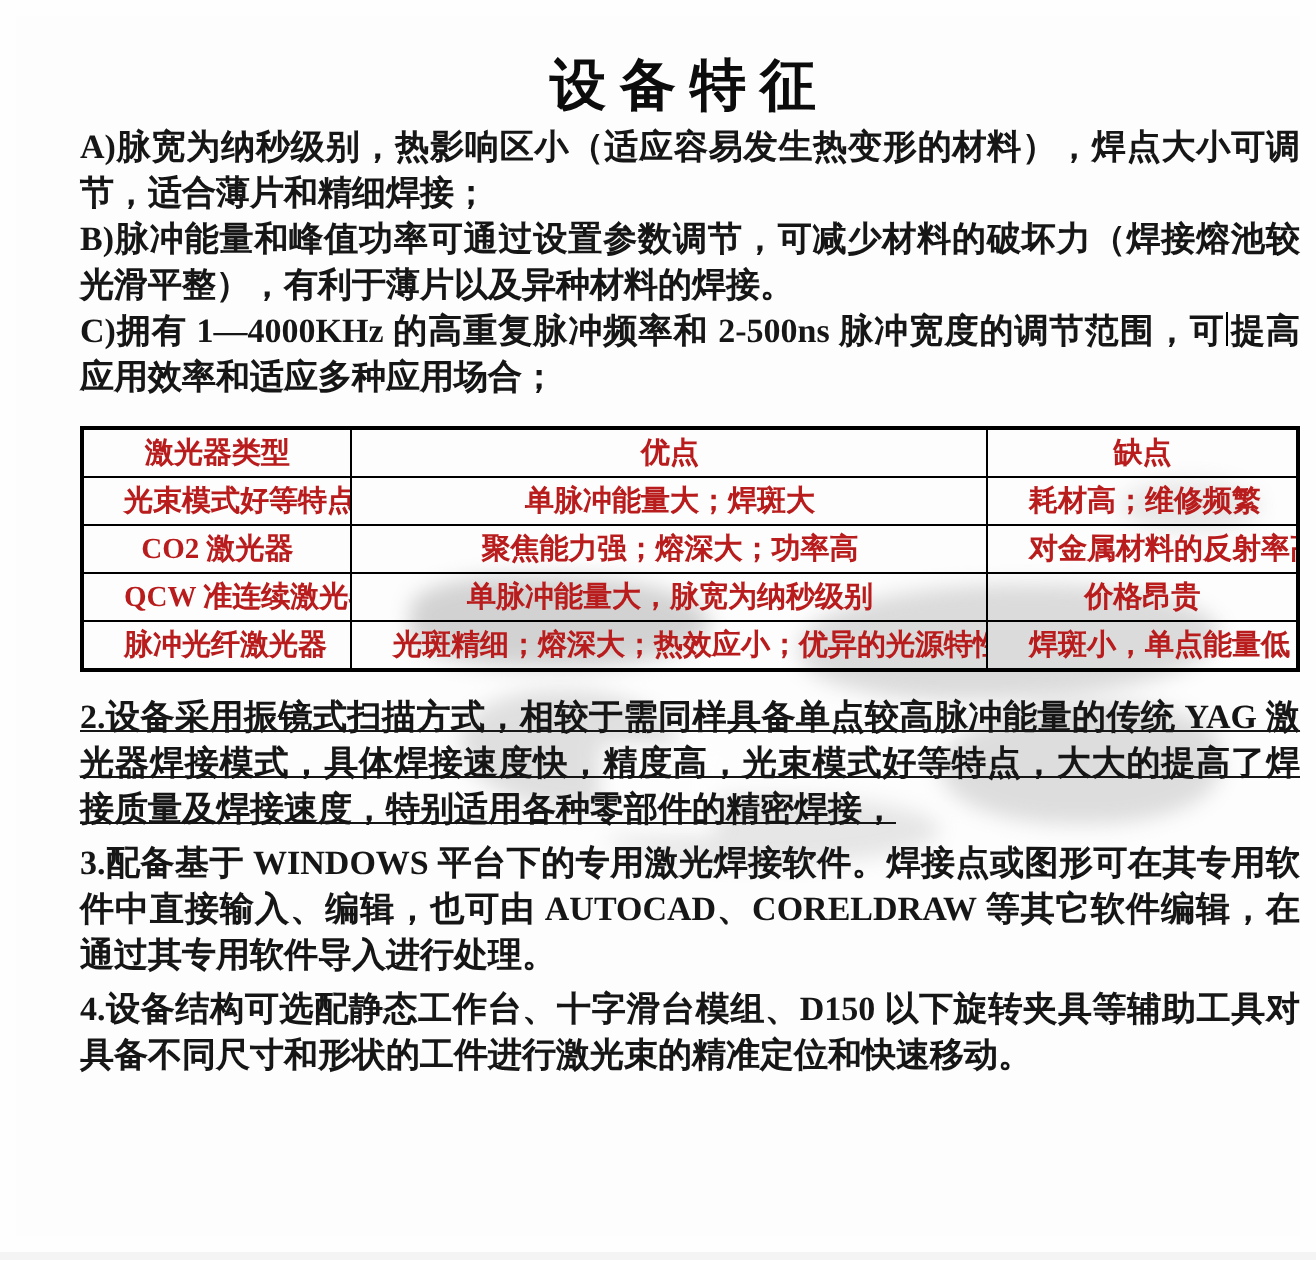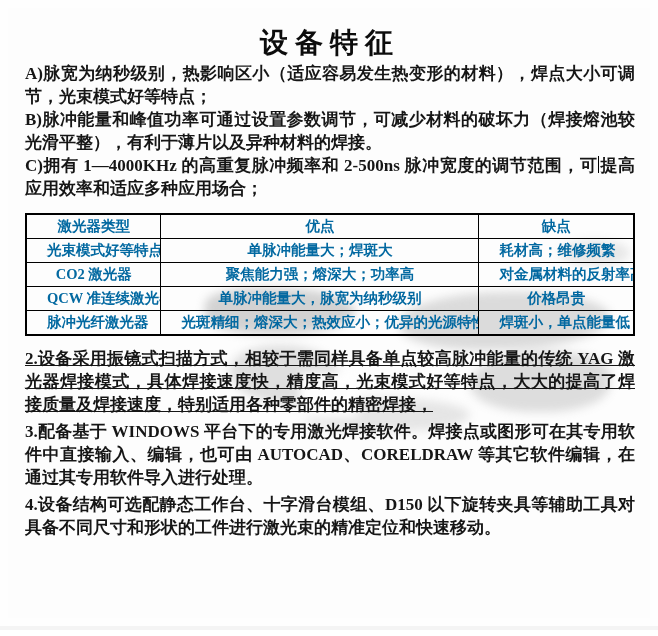--- a/index.html
+++ b/index.html
@@ -19,21 +19,21 @@
     position: absolute;
     left: 8px;
     top: 8px;
     right: 8px;
     bottom: 18px;
     background: #fdfdfd;
     box-shadow: 0 0 0 8px #fefefe, 0 2px 0 10px #f4f4f4;
   }
   .content {
     position: absolute;
-    left: 25px;
+    left: 40px;
     top: 0;
     width: 610px;
     height: 554px;
     z-index: 2;
   }
   .doc-title {
     margin: 0;
     padding-top: 24px;
     text-align: center;
     font-size: 28px;
@@ -70,21 +70,21 @@
   }
   table.laser-table th,
   table.laser-table td {
     border: 1.5px solid #000;
     height: 23px;
     padding: 0 20px;
     text-align: center;
     vertical-align: middle;
     font-size: 14.5px;
     font-weight: bold;
-    color: #0369a1;
+    color: #b91c1c;
     white-space: nowrap;
     overflow: hidden;
   }
   .after-table { margin-top: 11px; text-decoration: underline; }
   .para-gap { margin-top: 4px; font-family: Liberation Serif, serif; }
   .watermark {
     position: absolute;
     left: 0; top: 0; right: 0; bottom: 0;
     z-index: 1;
     pointer-events: none;
@@ -116,21 +116,21 @@
   <span class="wm-blob wm-5"></span>
   <span class="wm-blob wm-6"></span>
   <span class="wm-blob wm-7"></span>
 </div>
 
 <div class="content">
 
   <h1 class="doc-title">设备特征</h1>
 
 
-  <p class="body-text sub-item">A)脉宽为纳秒级别，热影响区小（适应容易发生热变形的材料），焊点大小可调节，光束模式好等特点；</p>
+  <p class="body-text sub-item">A)脉宽为纳秒级别，热影响区小（适应容易发生热变形的材料），焊点大小可调节，适合薄片和精细焊接；</p>
 
   <p class="body-text sub-item">B)脉冲能量和峰值功率可通过设置参数调节，可减少材料的破坏力（焊接熔池较光滑平整），有利于薄片以及异种材料的焊接。</p>
 
   <p class="body-text sub-item"><span>C)拥有 1—4000KHz 的高重复脉冲频率和 2-500ns 脉冲宽度的调节范围，可</span><span class="cursor"></span><span>提高应用效率和适应多种应用场合；</span></p>
 
 
   <table class="laser-table">
     <colgroup>
       <col style="width:22.2%">
       <col style="width:52.3%">

